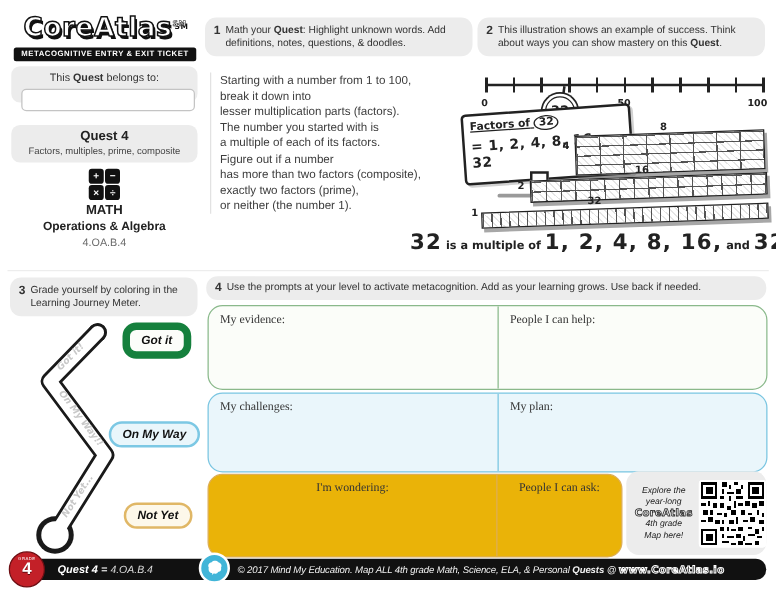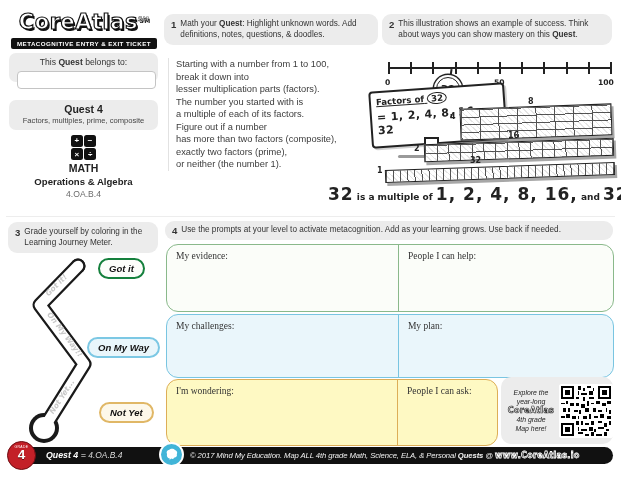--- a/index.html
+++ b/index.html
@@ -72,33 +72,33 @@
      repeating-linear-gradient(45deg,rgba(0,0,0,.10) 0 1px,transparent 1px 4px),
      repeating-linear-gradient(to right,#555 0 1px,transparent 1px 7.1px);}
   .arr-lab{font-family:"DejaVu Sans",sans-serif;font-size:8px;font-weight:bold;color:#222;}
   .caption{left:328px;top:184px;width:290px;font-family:"DejaVu Sans",sans-serif;white-space:nowrap;}
   .caption .big{font-size:17px;font-weight:bold;letter-spacing:1px;}
   .caption .sm{font-size:9px;font-weight:bold;}
 
   
   .pill{position:absolute;border-radius:11px;font-size:9.5px;font-weight:bold;font-style:italic;
         padding:3px 9px;color:#111;}
-  .pill.got{border:2px solid #15803d;background:#fcfdfa;}
+  .pill.got{border:6px solid #15803d;background:#fcfdfa;}
   .pill.way{border:2px solid #7cc8e4;background:#e9f6fb;}
   .pill.not{border:2px solid #e0b766;background:#fdf8ea;}
   .meter-text{font-family:"DejaVu Sans",sans-serif;font-size:7.5px;font-weight:bold;font-style:italic;fill:#c8c8c8;}
 
   
   .gridbox{position:absolute;border-radius:12px;display:flex;overflow:hidden;font-family:Liberation Serif, serif;}
   .gridbox .cell{padding:6px 9px;font-size:9.5px;color:#333;box-sizing:border-box;}
   .box-green{border:1.6px solid #8ab98b;background:#fbfdf9;}
   .box-green .cell.l{border-right:1.4px solid #8ab98b;}
   .box-blue{border:1.6px solid #79c5e1;background:#eaf6fb;}
   .box-blue .cell.l{border-right:1.4px solid #79c5e1;}
-  .box-orange{border:1.6px solid #ddae57;background:#fef9c3;}
+  .box-orange{border:1.6px solid #ddae57;background:#eab308;text-align:center;}
   .box-orange .cell.l{border-right:1.4px solid #ddae57;}
   .w52{width:52%;} .w48{width:48%;} .w70{width:70%;} .w30{width:30%;}
 
   .qrpanel{left:501px;top:377px;width:112px;height:67px;background:#ececec;border-radius:10px;display:flex;align-items:center;}
   .qrtext{width:50px;text-align:center;font-size:6.9px;font-style:italic;line-height:9px;color:#222;padding-left:5px;}
   .qrtext .mini-logo{font-family:"DejaVu Sans",sans-serif;font-style:normal;font-weight:900;font-size:8px;
       color:#fff;-webkit-text-stroke:.7px #333;letter-spacing:.3px;}
   .qrcode{width:54px;height:54px;background:#fff;border-radius:3px;margin-left:3px;}
 
   

